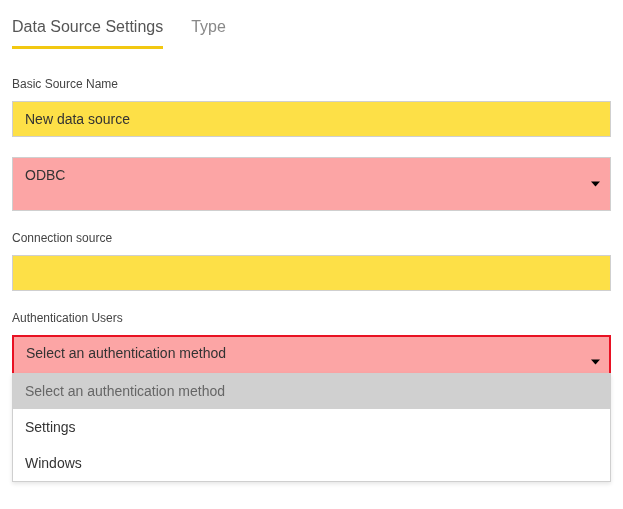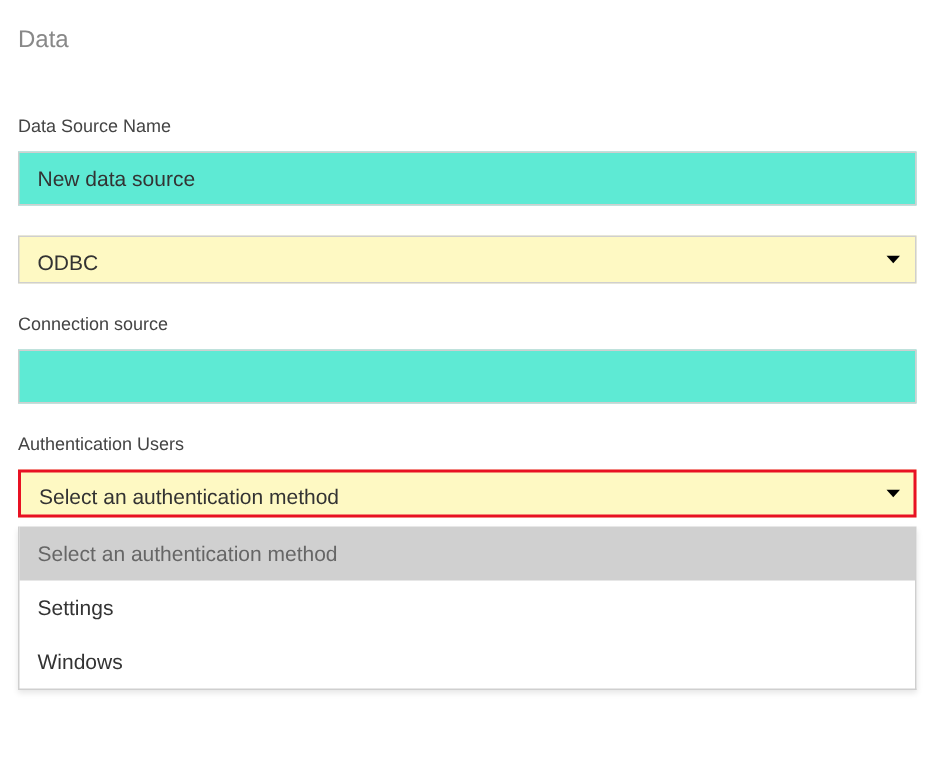--- a/index.html
+++ b/index.html
@@ -42,35 +42,35 @@
       display: block;
     }
     .text-input {
       width: 100%;
       height: 36px;
       border: 1px solid #cfcfcf;
       padding: 0 12px;
       font-size: 14px;
       color: #333;
       font-family: inherit;
-      background: #5eead4;
+      background: #fde047;
     }
     .select-wrap {
       position: relative;
       width: 100%;
     }
     .select-input {
       width: 100%;
-      height: 32px;
+      height: 54px;
       border: 1px solid #cfcfcf;
       padding: 0 30px 16px 12px;
       font-size: 14px;
       color: #333;
       font-family: inherit;
-      background: #fef9c3;
+      background: #fca5a5;
       appearance: none;
       -webkit-appearance: none;
     }
     .select-input.highlighted {
       border: 2px solid #E81123;
     }
     .select-caret {
       position: absolute;
       right: 10px;
       top: 50%;
@@ -99,25 +99,26 @@
     }
     .dropdown-option.selected {
       background: #d0d0d0;
       color: #666;
     }
   </style>
 </head>
 <body>
 
 <div class="tabs">
-  <div class="tab">Data</div>
+  <div class="tab active">Data Source Settings</div>
+  <div class="tab">Type</div>
 </div>
 
 <div class="field-group">
-  <label class="field-label">Data Source Name</label>
+  <label class="field-label">Basic Source Name</label>
   <input type="text" class="text-input" value="New data source" style="">
 </div>
 
 <div class="field-group">
   <div class="select-wrap">
     <div class="select-input" style="line-height:34px;">ODBC</div>
     <span class="select-caret">
       <svg width="11" height="7" viewBox="0 0 11 7">
           <path d="M1 1 L5.5 6 L10 1" fill="#000"></path>
         </svg>

